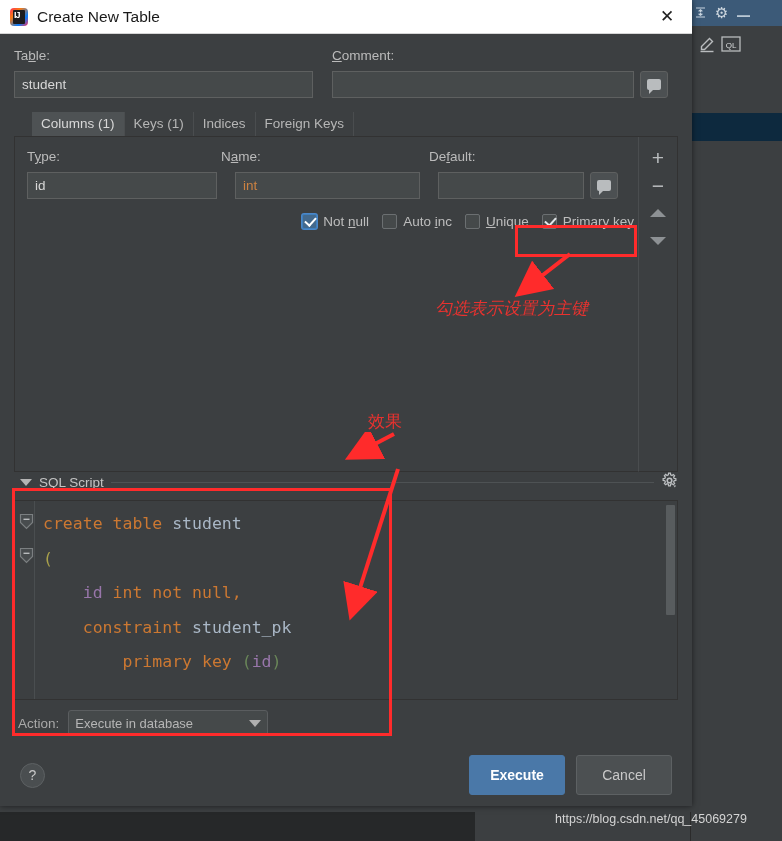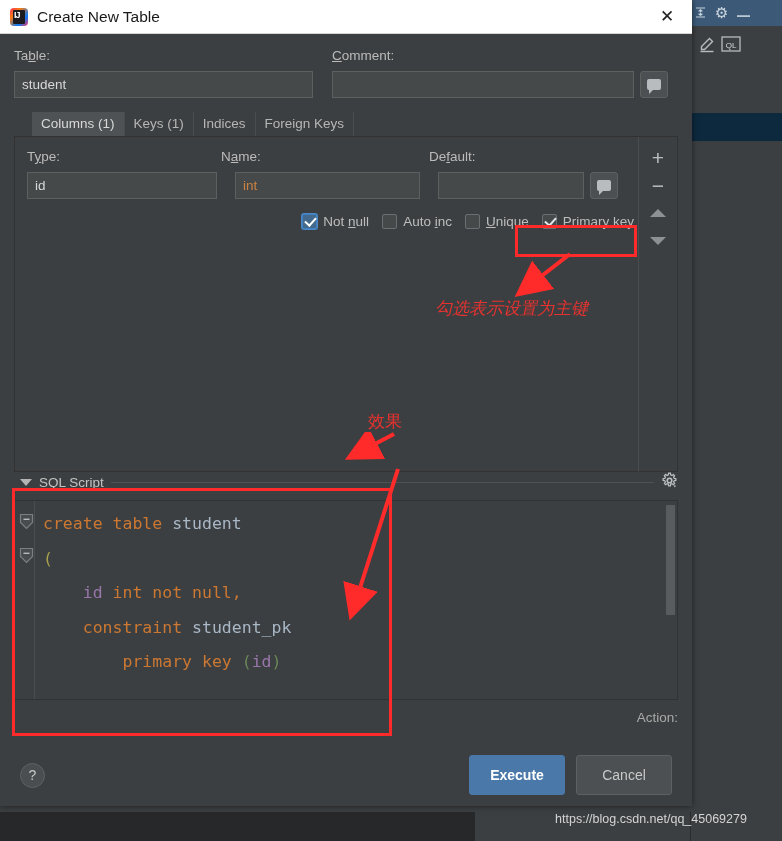--- a/index.html
+++ b/index.html
@@ -203,21 +203,21 @@
   .idn { color: #a9b7c6; }
   .pur { color: #9876aa; }
   .grn { color: #6a8759; }
   .yel { color: #a9a14b; }
 
   #ed-scroll {
     position: absolute; right: 2px; top: 4px; width: 9px; height: 110px;
     background: #585c5e; border-radius: 1px;
   }
 
-  #action-row { display: flex; align-items: center; gap: 9px; margin-top: 10px; padding-left: 4px; justify-content: flex-end; }
+  #action-row { display: flex; align-items: center; gap: 9px; margin-top: 10px; padding-left: 4px; }
   #action-lbl { color: #a9a9a9; font-size: 13.5px; }
   #action-combo {
     width: 200px; height: 26px; background: #45494a; border: 1px solid #5a5d5f;
     border-radius: 3px; display: flex; align-items: center; padding: 0 6px;
     color: #b6b6b6; font-size: 13px; cursor: pointer;
   }
   #action-combo .txt { flex: 1; }
   #action-combo .arr {
     width: 0; height: 0; border-left: 6px solid transparent;
     border-right: 6px solid transparent; border-top: 7px solid #b0b0b0;
@@ -421,20 +421,24 @@
             <rect x="4.5" y="5.6" width="6" height="1.4" fill="#b9bcbe"></rect>
           </svg>
         </div>
       </div>
       <div id="code"><div><span class="kw">create table </span><span class="idn">student</span></div><div><span class="yel">(</span></div><div><span class="idn">    </span><span class="pur">id</span><span class="kw"> int not null,</span></div><div><span class="idn">    </span><span class="kw">constraint </span><span class="idn">student_pk</span></div><div><span class="idn">        </span><span class="kw">primary key </span><span class="grn">(</span><span class="pur">id</span><span class="grn">)</span></div></div>
       <div id="ed-scroll"></div>
     </div>
 
     <div id="action-row">
       <span id="action-lbl">Action:</span>
+      <div id="action-combo">
+        <span class="txt">Execute in database</span>
+        <span class="arr"></span>
+      </div>
     </div>
   </div>
 
   <div id="footer">
     <div id="help-btn">?</div>
     <div class="spacer"></div>
     <div class="dlg-btn" id="execute-btn">Execute</div>
     <div class="dlg-btn" id="cancel-btn">Cancel</div>
   </div>
 </div>

